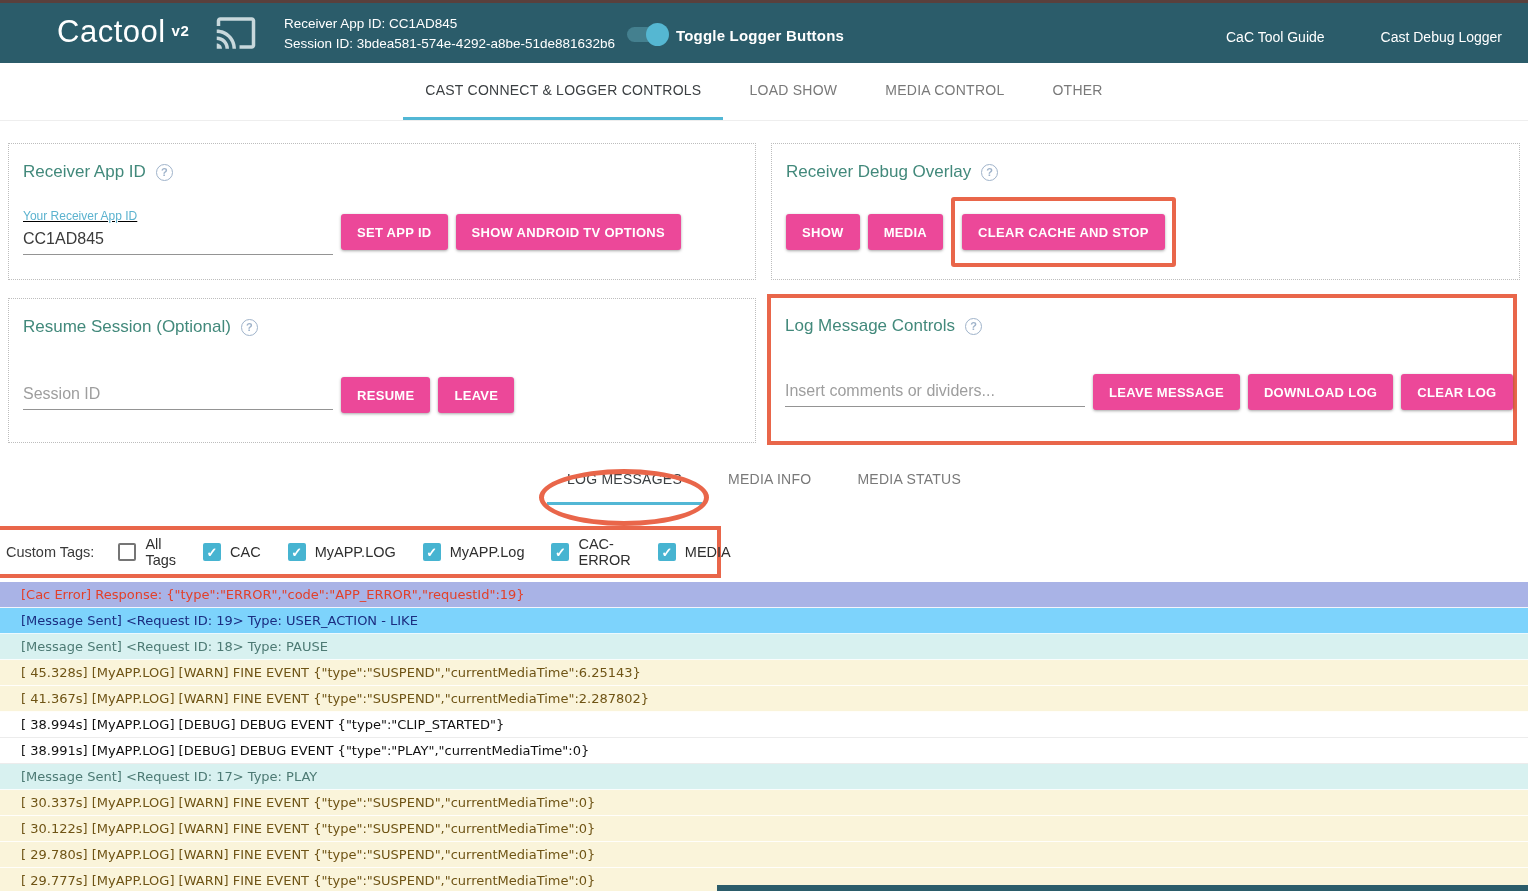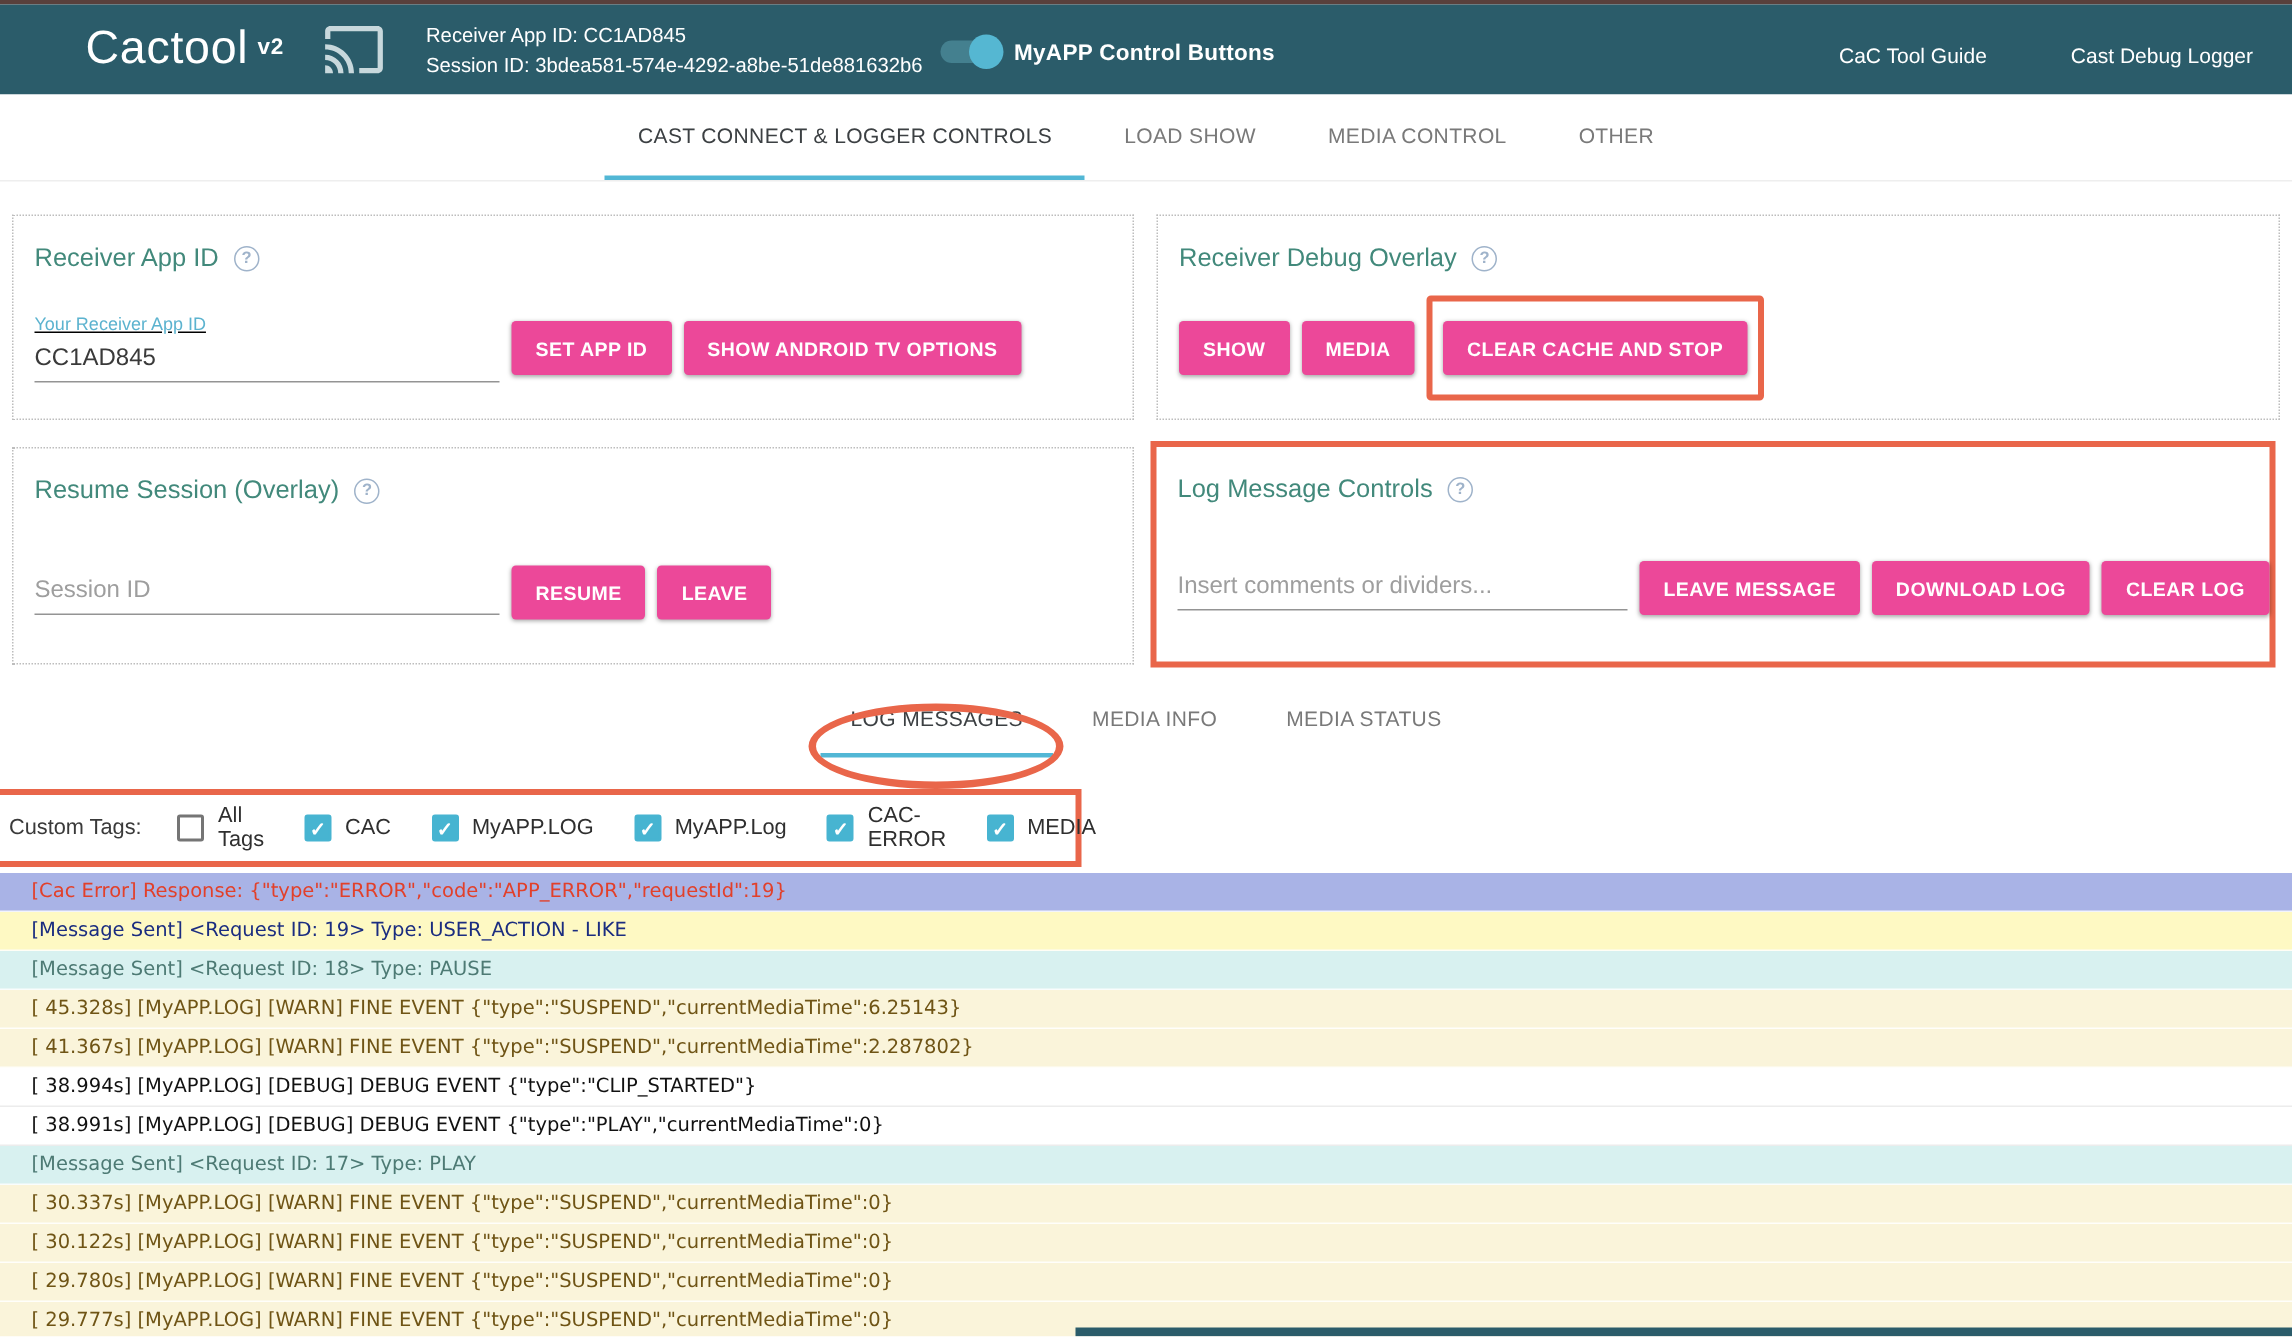--- a/index.html
+++ b/index.html
@@ -54,21 +54,21 @@
   .custom-tags-label { font-size:14.5px; color:#3a3a3a; flex:none; }
   .tag-item { display:flex; align-items:center; gap:9px; cursor:pointer; }
   .checkbox { width:18px; height:18px; border-radius:2px; border:2px solid #757575; background:#fff; display:inline-flex; align-items:center; justify-content:center; flex:none; cursor:pointer; }
   .checkbox.checked { border:2px solid #47b4d1; background:#47b4d1; color:#fff; font-size:13px; font-weight:700; line-height:1; }
   .tag-label { font-size:14.5px; color:#2f2f2f; }
 
   
   .log-list { position:absolute; left:0; top:582px; width:1528px; }
   .log-row { height:26px; line-height:25px; padding-left:21px; font-family:"DejaVu Sans", sans-serif; font-size:13px; white-space:nowrap; overflow:hidden; border-bottom:1px solid rgba(255,255,255,.85); }
   .row-error { background:#a9b3e6; color:#e2402a; }
-  .row-sent-blue { background:#fef9c3; color:#1b2d80; }
+  .row-sent-blue { background:#7dd3fc; color:#1b2d80; }
   .row-sent-cyan { background:#d8f1f0; color:#4d7a74; }
   .row-warn { background:#faf4da; color:#6f5415; }
   .row-debug { background:#ffffff; color:#111; border-bottom:1px solid #ececec; }
 
   .bottom-strip { position:absolute; left:717px; top:885px; width:811px; height:6px; background:#2b5c6a; }
 </style>
 </head>
 <body>
 
 <div id="page">
@@ -82,21 +82,21 @@
           <path d="M1,18 L1,21 L4,21 C4,19.34 2.66,18 1,18 Z M1,14 L1,16 C3.76,16 6,18.24 6,21 L8,21 C8,17.13 4.87,14 1,14 Z M1,10 L1,12 C5.97,12 10,16.03 10,21 L12,21 C12,14.92 7.07,10 1,10 Z M21,3 L3,3 C1.9,3 1,3.9 1,5 L1,8 L3,8 L3,5 L21,5 L21,19 L14,19 L14,21 L21,21 C22.1,21 23,20.1 23,19 L23,5 C23,3.9 22.1,3 21,3 Z"></path>
         </svg>
     </span>
     <div class="header-info">
       <div>Receiver App ID: CC1AD845</div>
       <div>Session ID: 3bdea581-574e-4292-a8be-51de881632b6</div>
     </div>
     <div class="toggle">
         <div class="toggle-knob"></div>
       </div>
-    <div class="toggle-label">MyAPP Control Buttons</div>
+    <div class="toggle-label">Toggle Logger Buttons</div>
     <div class="header-links">
       <span class="header-link">CaC Tool Guide</span>
       <span class="header-link">Cast Debug Logger</span>
     </div>
   </div>
 
   <div class="main-tabs">
     <div class="tab active">CAST CONNECT &amp; LOGGER CONTROLS</div>
     <div class="tab">LOAD SHOW</div>
     <div class="tab">MEDIA CONTROL</div>
@@ -127,21 +127,21 @@
       <button class="btn">SHOW</button>
       <button class="btn">MEDIA</button>
       <span class="annotation-wrap">
         <button class="btn">CLEAR CACHE AND STOP</button>
       </span>
     </div>
   </div>
 
   <div class="panel" style="left:8px; top:298px; width:748px; height:145px;">
     <div class="panel-title">
-        <span>Resume Session (Overlay)</span>
+        <span>Resume Session (Optional)</span>
         <span class="help-icon">?</span>
       </div>
     <div class="panel-body" style="top:60px;">
       <div class="input-group">
         <input class="text-input" type="text" placeholder="Session ID" style="">
       </div>
       <button class="btn">RESUME</button>
       <button class="btn">LEAVE</button>
     </div>
   </div>

